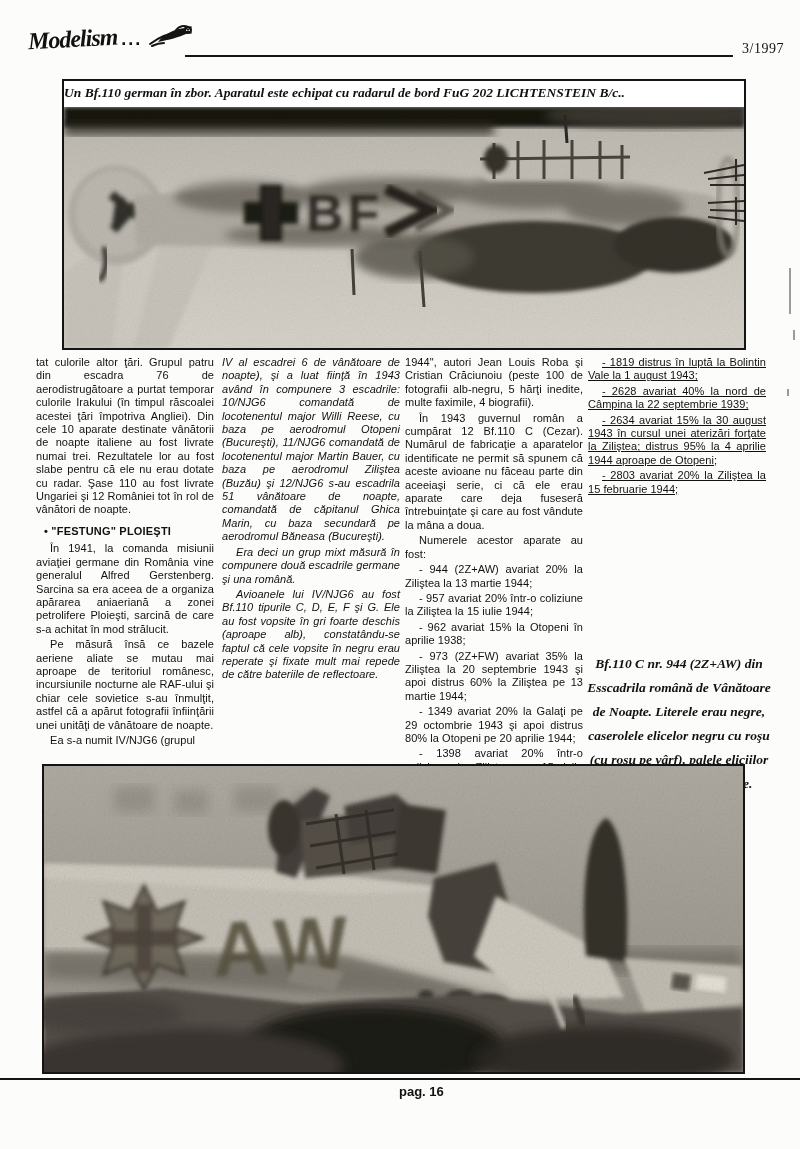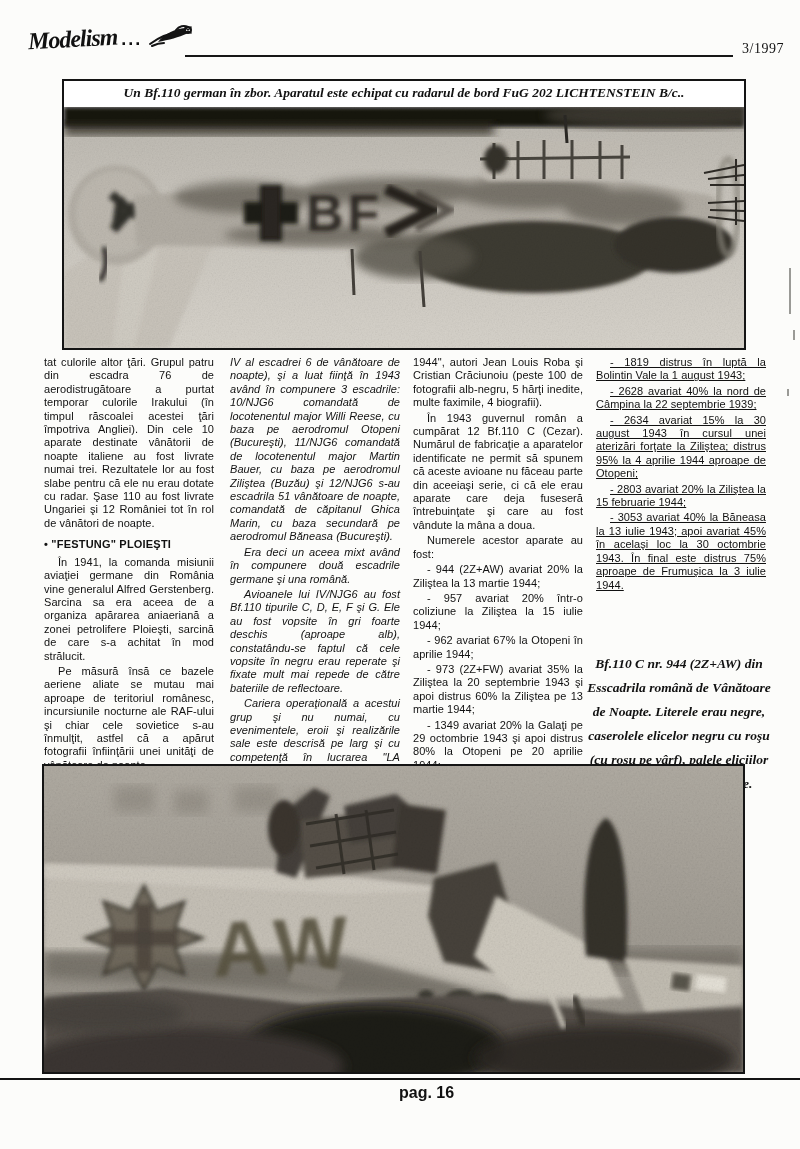--- a/index.html
+++ b/index.html
@@ -11,47 +11,47 @@
   .logo-text{font-family:"Liberation Serif",serif;font-style:italic;font-weight:bold;
              font-size:24px;transform:rotate(-3deg);letter-spacing:-1px;}
   .logo-dots{font-weight:bold;font-size:18px;letter-spacing:2px;}
   .header-rule{position:absolute;left:185px;top:55px;width:548px;height:2px;background:#161616;}
   .issue{position:absolute;left:742px;top:41px;font-family:"Liberation Serif",serif;
          font-size:14px;letter-spacing:0.5px;text-align:center;}
 
   
   .photo-box-top{position:absolute;left:62px;top:79px;width:684px;height:271px;
                  border:2px solid #141414;background:#fff;box-sizing:border-box;}
-  .photo-caption-top{position:absolute;left:0;top:4px;width:100%;text-align:center;
+  .photo-caption-top{position:absolute;left:0;top:4px;width:100%;text-align:left;
                  font-family:"Liberation Serif",serif;font-style:italic;font-weight:bold;
                  font-size:13.5px;}
   .photo-box-top svg{position:absolute;left:0;top:26px;}
 
   
   .col{position:absolute;top:356px;width:178px;text-align:justify;font-size:11px;
        line-height:13.4px;letter-spacing:0.05px;}
   .col-0{left:36px;} .col-1{left:222px;font-style:italic;} .col-2{left:405px;} .col-3{left:588px;text-decoration:underline;}
-  .para{margin:0 0 2px 8px;}
+  .para{margin:0 0 2px 0;}
   .para.indent{text-indent:14px;}
   .para.cont{text-indent:0;}
   .para.heading{font-weight:bold;text-indent:8px;margin:8px 0 4px 0;text-align:left;
                 letter-spacing:0.2px;}
 
   .side-caption{position:absolute;left:583px;top:652px;width:192px;text-align:center;
                 font-family:"Liberation Serif",serif;font-style:italic;font-weight:bold;
                 font-size:13.5px;line-height:24px;}
 
   
   .photo-box-bottom{position:absolute;left:42px;top:764px;width:703px;height:310px;
                     border:2px solid #141414;box-sizing:border-box;background:#a39e95;}
   .photo-box-bottom svg{position:absolute;left:0;top:0;}
 
   
   .footer-rule{position:absolute;left:0;top:1078px;width:800px;height:2px;background:#141414;}
-  .page-number{position:absolute;left:355px;top:1084px;font-weight:bold;font-size:16px;padding-left:44px;}
+  .page-number{position:absolute;left:355px;top:1084px;font-weight:bold;font-size:13px;padding-left:44px;}
 
   .artifact{position:absolute;background:#9a9a96;}
   .a1{left:789px;top:268px;width:2px;height:46px;}
   .a2{left:793px;top:330px;width:2px;height:10px;}
   .a3{left:787px;top:389px;width:2px;height:7px;}
 </style>
 </head>
 <body>
 
 <div class="page">
@@ -176,41 +176,39 @@
   <main>
     <section class="col col-0">
         <p class="para cont">tat culorile altor ţări. Grupul patru din escadra 76 de aerodistrugătoare a purtat temporar culorile Irakului (în timpul răscoalei acestei ţări împotriva Angliei). Din cele 10 aparate destinate vânătorii de noapte italiene au fost livrate numai trei. Rezultatele lor au fost slabe pentru că ele nu erau dotate cu radar. Şase 110 au fost livrate Ungariei şi 12 României tot în rol de vânători de noapte.</p>
         <p class="para heading">• "FESTUNG" PLOIEŞTI</p>
         <p class="para indent">În 1941, la comanda misiunii aviaţiei germane din România vine generalul Alfred Gerstenberg. Sarcina sa era aceea de a organiza apărarea aniaeriană a zonei petrolifere Ploieşti, sarcină de care s-a achitat în mod strălucit.</p>
         <p class="para indent">Pe măsură însă ce bazele aeriene aliate se mutau mai aproape de teritoriul românesc, incursiunile nocturne ale RAF-ului şi chiar cele sovietice s-au înmulţit, astfel că a apărut fotografii înfiinţării unei unităţi de vânătoare de noapte.</p>
         <p class="para indent">Ea s-a numit IV/NJG6 (grupul</p>
       </section>
     <section class="col col-1">
         <p class="para cont">IV al escadrei 6 de vânătoare de noapte), şi a luat fiinţă în 1943 având în compunere 3 escadrile: 10/NJG6 comandată de locotenentul major Willi Reese, cu baza pe aerodromul Otopeni (Bucureşti), 11/NJG6 comandată de locotenentul major Martin Bauer, cu baza pe aerodromul Ziliştea (Buzău) şi 12/NJG6 s-au escadrila 51 vânătoare de noapte, comandată de căpitanul Ghica Marin, cu baza secundară pe aerodromul Băneasa (Bucureşti).</p>
-        <p class="para indent">Era deci un aceea mixt având în compunere două escadrile germane şi una română.</p>
+        <p class="para indent">Era deci un grup mixt măsură în compunere două escadrile germane şi una română.</p>
         <p class="para indent">Avioanele lui IV/NJG6 au fost Bf.110 tipurile C, D, E, F şi G. Ele au fost vopsite în gri foarte deschis (aproape alb), constatându-se faptul că cele vopsite în negru erau reperate şi fixate mult mai repede de către bateriile de reflectoare.</p>
-        <p class="para indent">Cariera operaţională a acestui grup şi nu numai, cu evenimentele, eroii şi realizările sale este descrisă pe larg şi cu competenţă în lucrarea "LA CHASSE DE NUIT GERMANO-ROUMAINE 1943-</p>
       </section>
     <section class="col col-2">
         <p class="para cont">1944", autori Jean Louis Roba şi Cristian Crăciunoiu (peste 100 de fotografii alb-negru, 5 hărţi inedite, multe faximile, 4 biografii).</p>
         <p class="para indent">În 1943 guvernul român a cumpărat 12 Bf.110 C (Cezar). Numărul de fabricaţie a aparatelor identificate ne permit să spunem că aceste avioane nu făceau parte din aceeiaşi serie, ci că ele erau aparate care deja fuseseră întrebuinţate şi care au fost vândute la mâna a doua.</p>
         <p class="para indent">Numerele acestor aparate au fost:</p>
         <p class="para indent">- 944 (2Z+AW) avariat 20% la Ziliştea la 13 martie 1944;</p>
         <p class="para indent">- 957 avariat 20% într-o coliziune la Ziliştea la 15 iulie 1944;</p>
-        <p class="para indent">- 962 avariat 67% la Otopeni în aprilie 1944;</p>
+        <p class="para indent">- 962 avariat 15% la Otopeni în aprilie 1938;</p>
         <p class="para indent">- 973 (2Z+FW) avariat 35% la Ziliştea la 20 septembrie 1943 şi apoi distrus 60% la Ziliştea pe 13 martie 1944;</p>
         <p class="para indent">- 1349 avariat 20% la Galaţi pe 29 octombrie 1943 şi apoi distrus 80% la Otopeni pe 20 aprilie 1944;</p>
         <p class="para indent">- 1398 avariat 20% într-o coliziune la Ziliştea pe 15 iulie 1944;</p>
       </section>
     <section class="col col-3">
         <p class="para indent">- 1819 distrus în luptă la Bolintin Vale la 1 august 1943;</p>
         <p class="para indent">- 2628 avariat 40% la nord de Câmpina la 22 septembrie 1939;</p>
         <p class="para indent">- 2634 avariat 15% la 30 august 1943 în cursul unei aterizări forţate la Ziliştea; distrus 95% la 4 aprilie 1944 aproape de Otopeni;</p>
         <p class="para indent">- 2803 avariat 20% la Ziliştea la 15 februarie 1944;</p>
-        <p class="para indent">- 3053 avariat 40% la Băneasa la 13 iulie 1943; apoi avariat 45% în acelaşi loc la 30 octombrie 1943. În final este distrus 75% aproape de Frumuşica la 3 iulie 1944.</p>
       </section>
   </main>
 
   <aside class="side-caption">Bf.110 C nr. 944 (2Z+AW) din Esscadrila română de Vânătoare de Noapte. Literele erau negre, caserolele elicelor negru cu roşu (cu roşu pe vârf), palele eliciilor negre cu capetele galbene.</aside>
 
   <figure class="photo-box-bottom" style="margin:0">
     <svg width="699" height="306" viewBox="0 0 699 306">
       <defs>
         <linearGradient id="sky2" x1="0" y1="0" x2="0" y2="1">
           <stop offset="0" stop-color="#b0aba2"></stop>

